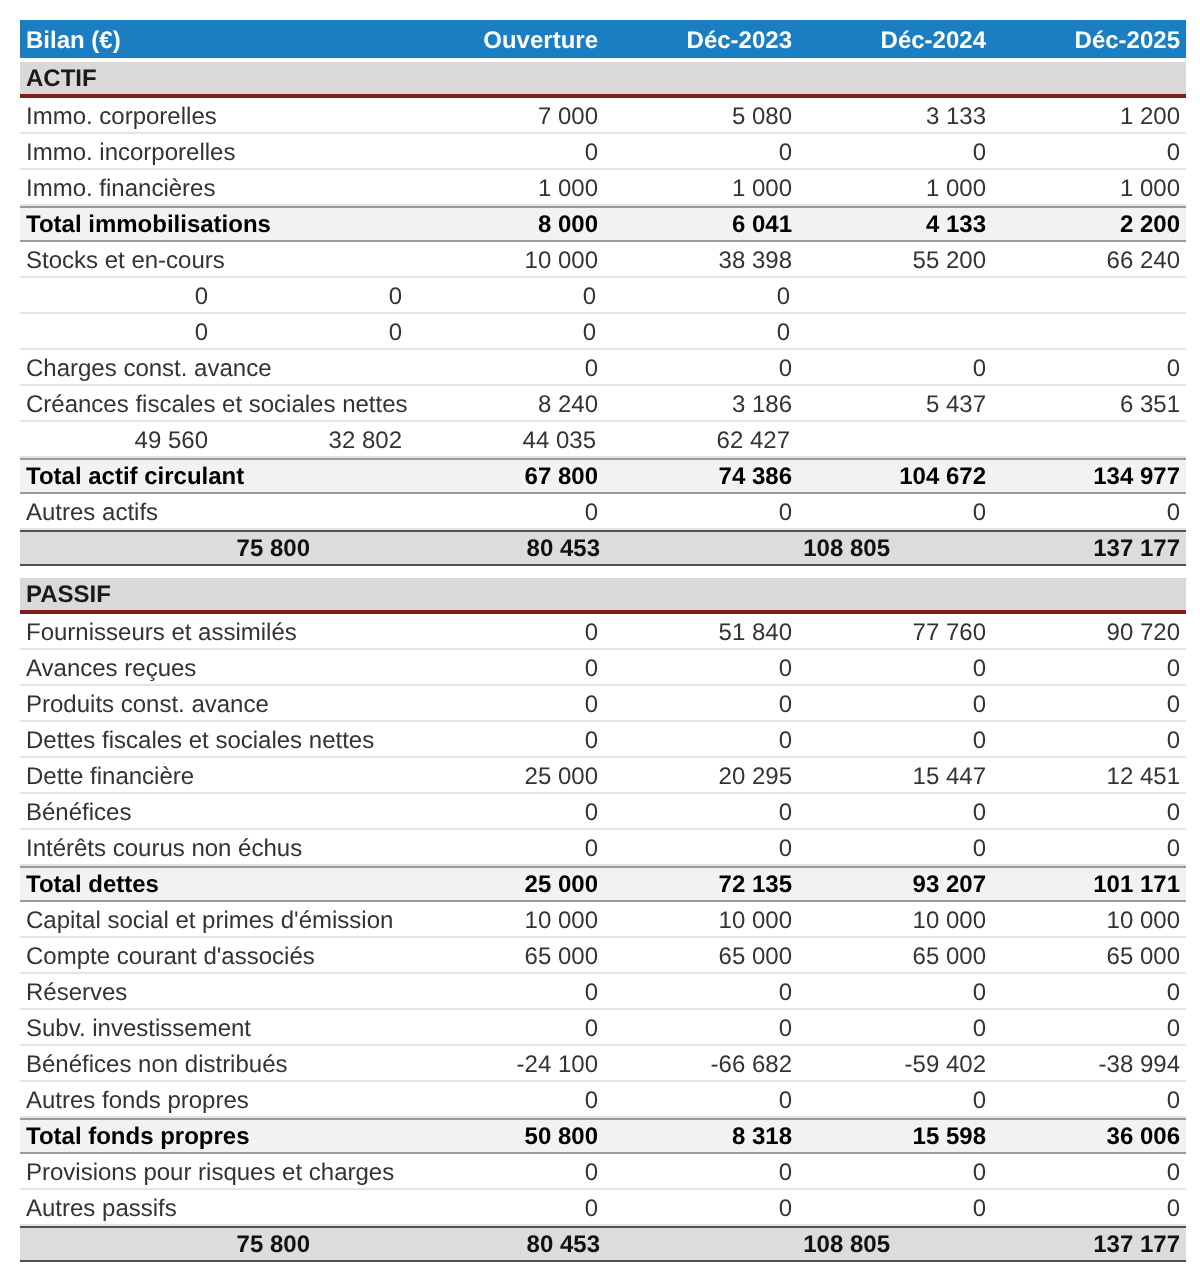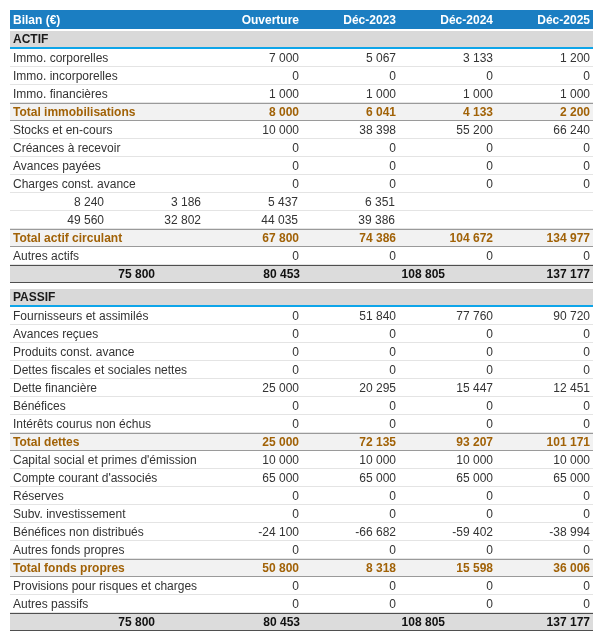--- a/index.html
+++ b/index.html
@@ -46,26 +46,26 @@
     box-sizing: border-box;
     background: #ffffff;
     border-bottom: 1px solid var(--row-border, #e4e4e4);
     font-size: 12px;
     color: #333333;
   }
   .row.section {
     background: var(--section-bg, #d9d9d9);
     font-weight: bold;
     color: #1a1a1a;
-    border-bottom: 2px solid #0ea5e9;
+    border-bottom: 2px solid #7f1d1d;
   }
   .row.subtotal {
     background: var(--subtotal-bg, #f2f2f2);
     font-weight: bold;
-    color: #a16207;
+    color: #000000;
     border-top: 1px solid var(--subtotal-border, #9a9a9a);
     border-bottom: 1px solid var(--subtotal-border, #9a9a9a);
   }
   .row.total {
     background: var(--total-bg, #dcdcdc);
     font-weight: bold;
     color: #111111;
     border-top: 1px solid var(--total-border, #4f4f4f);
     border-bottom: 1px solid var(--total-border, #4f4f4f);
     gap: 48px;
@@ -87,21 +87,21 @@
     <div class="cell">Déc-2024</div>
     <div class="cell">Déc-2025</div>
   </div>
   <div>
       <div class="row section">
         <div class="label">ACTIF</div>
       </div>
       <div class="row data">
         <div class="label">Immo. corporelles</div>
         <div class="cell">7 000</div>
-        <div class="cell">5 067</div>
+        <div class="cell">5 080</div>
         <div class="cell">3 133</div>
         <div class="cell">1 200</div>
       </div>
       <div class="row data">
         <div class="label">Immo. incorporelles</div>
         <div class="cell">0</div>
         <div class="cell">0</div>
         <div class="cell">0</div>
         <div class="cell">0</div>
       </div>
@@ -120,51 +120,50 @@
         <div class="cell">2 200</div>
       </div>
       <div class="row data">
         <div class="label">Stocks et en-cours</div>
         <div class="cell">10 000</div>
         <div class="cell">38 398</div>
         <div class="cell">55 200</div>
         <div class="cell">66 240</div>
       </div>
       <div class="row data">
-        <div class="label">Créances à recevoir</div>
-        <div class="cell">0</div>
-        <div class="cell">0</div>
-        <div class="cell">0</div>
-        <div class="cell">0</div>
-      </div>
-      <div class="row data">
-        <div class="label">Avances payées</div>
+        <div class="cell">0</div>
+        <div class="cell">0</div>
+        <div class="cell">0</div>
+        <div class="cell">0</div>
+      </div>
+      <div class="row data">
         <div class="cell">0</div>
         <div class="cell">0</div>
         <div class="cell">0</div>
         <div class="cell">0</div>
       </div>
       <div class="row data">
         <div class="label">Charges const. avance</div>
         <div class="cell">0</div>
         <div class="cell">0</div>
         <div class="cell">0</div>
         <div class="cell">0</div>
       </div>
       <div class="row data">
+        <div class="label">Créances fiscales et sociales nettes</div>
         <div class="cell">8 240</div>
         <div class="cell">3 186</div>
         <div class="cell">5 437</div>
         <div class="cell">6 351</div>
       </div>
       <div class="row data">
         <div class="cell">49 560</div>
         <div class="cell">32 802</div>
         <div class="cell">44 035</div>
-        <div class="cell">39 386</div>
+        <div class="cell">62 427</div>
       </div>
       <div class="row subtotal">
         <div class="label">Total actif circulant</div>
         <div class="cell">67 800</div>
         <div class="cell">74 386</div>
         <div class="cell">104 672</div>
         <div class="cell">134 977</div>
       </div>
       <div class="row data">
         <div class="label">Autres actifs</div>

